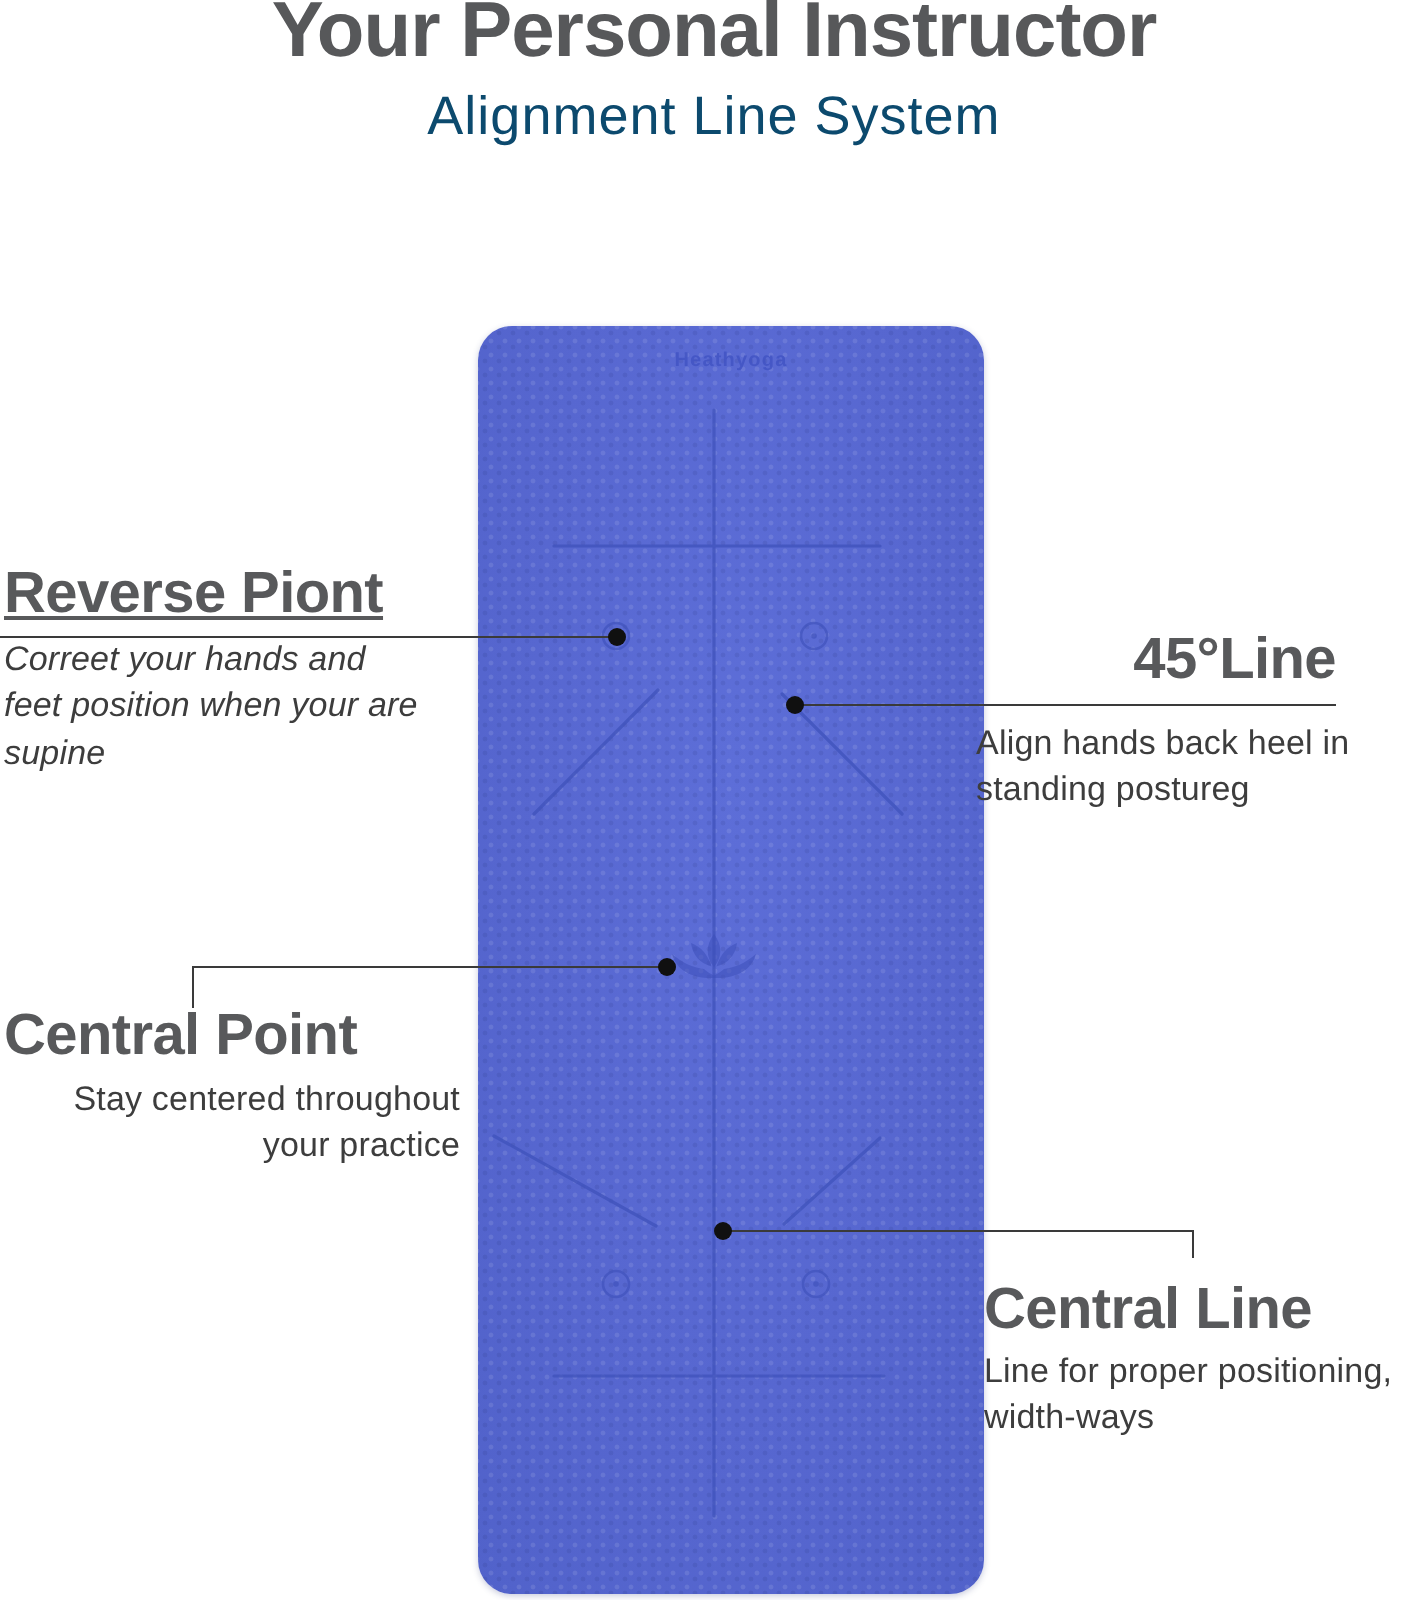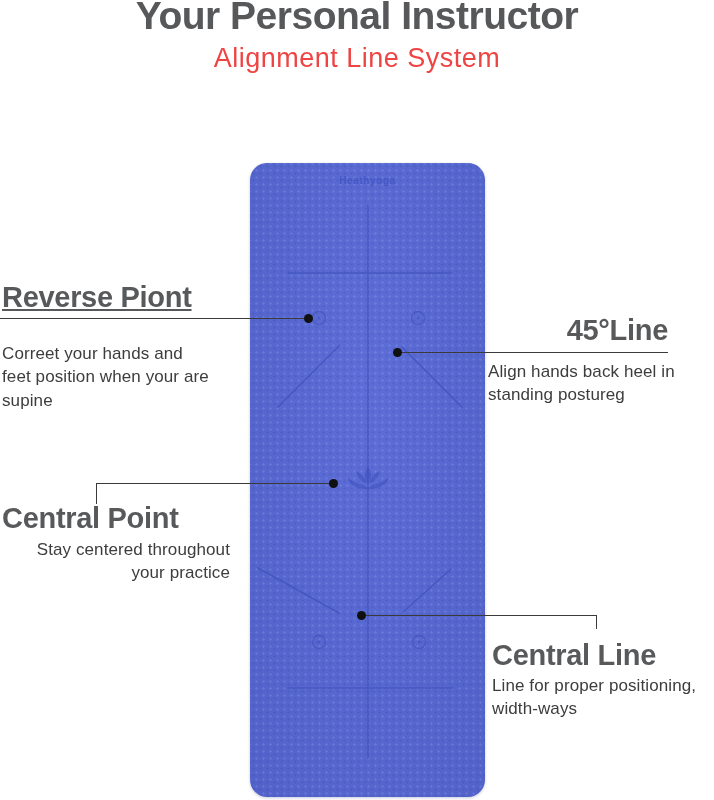--- a/index.html
+++ b/index.html
@@ -14,34 +14,33 @@
   .page-title{
     position:absolute;top:-4px;left:0;width:714px;
     text-align:center;
     font-size:39px;font-weight:800;letter-spacing:-0.5px;
     color:#57585a;line-height:1.05;
   }
   .page-subtitle{
     position:absolute;top:43px;left:0;width:714px;
     text-align:center;
     font-size:27px;font-weight:400;letter-spacing:0.5px;
-    color:#ef4444;
+    color:#0c4a6e;
   }
   
   .mat{
-    position:absolute;left:239px;top:163px;width:235px;height:634px;
+    position:absolute;left:239px;top:163px;width:253px;height:634px;
     border-radius:17px;
     background:
       radial-gradient(rgba(20,30,90,0.10) 1px, transparent 1.4px),
       radial-gradient(rgba(255,255,255,0.10) 1px, transparent 1.4px),
       radial-gradient(ellipse at 50% 35%, #5d6ed8 0%, #5767d0 55%, #5162ca 100%);
     background-size:7px 7px, 7px 7px, 100% 100%;
     background-position:0 0, 3px 4px, 0 0;
     box-shadow:0 1px 3px rgba(40,50,120,0.25);
-    margin-left:11px;
   }
   .mat-brand{
     position:absolute;top:12px;left:0;width:100%;
     text-align:center;
     font-size:10px;font-weight:700;letter-spacing:0.6px;
     color:#4254c4;opacity:0.85;
   }
   .mat-svg{position:absolute;left:0;top:0;}
   
   .co-heading{
@@ -110,21 +109,21 @@
           <path d="M2 11 C4.3 19 11.5 23.3 23 23 C34.5 23.3 41.7 19 44 11 C38.5 15.7 33.7 17.7 28 18.5 C25.7 20.6 23 21.8 23 21.8 C23 21.8 20.3 20.6 18 18.5 C12.3 17.7 7.5 15.7 2 11Z"></path>
         </g>
       </g>
     </svg>
   </div>
 
   <div>
     <div class="co-heading" style="left:2px;top:282px;text-decoration:underline;">Reverse Piont</div>
     <div class="conn-h" style="left:0;top:318px;width:308px;"></div>
     <div class="dot" style="left:304px;top:314px;"></div>
-    <div class="co-body" style="left:2px;top:342px;width:212px;">Correet your hands and feet position when your are supine</div>
+    <div class="co-body" style="left:2px;top:318px;width:212px;font-style:italic;">Correet your hands and feet position when your are supine</div>
   </div>
 
   <div>
     <div class="co-heading" style="right:46px;top:315px;">45°Line</div>
     <div class="conn-h" style="left:397px;top:352px;width:271px;"></div>
     <div class="dot" style="left:393px;top:348px;"></div>
     <div class="co-body" style="left:488px;top:360px;width:196px;">Align hands back heel in standing postureg</div>
   </div>
 
   <div>

